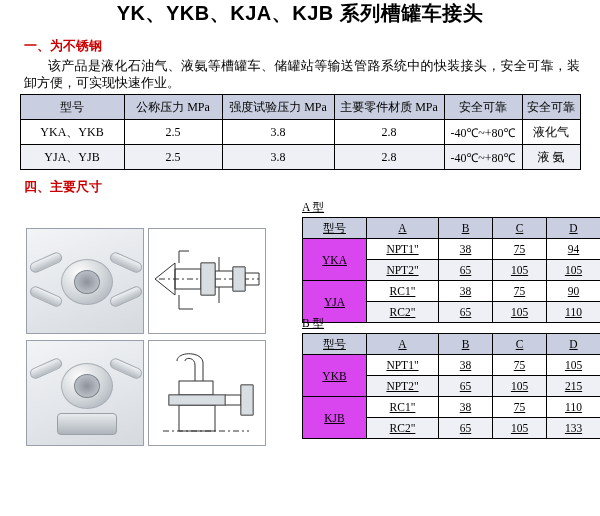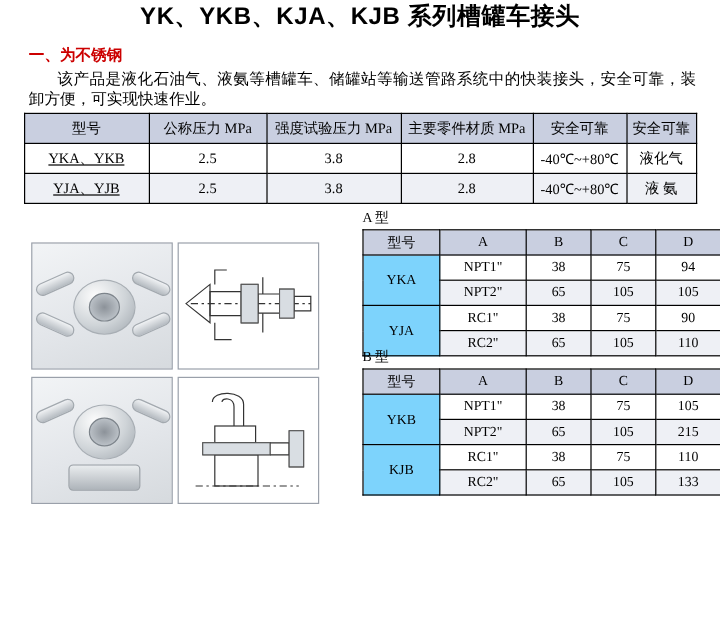--- a/index.html
+++ b/index.html
@@ -49,21 +49,21 @@
   table.perf th, table.perf td {
     border:1px solid #000;
     text-align:center;
     font-size:12px;
     height:25px;
     padding:0 2px;
   }
   table.perf thead th { background:#c9cfe0; font-weight:normal; }
   table.perf tbody tr:nth-child(odd) td { background:#ffffff; }
   table.perf tbody tr:nth-child(even) td { background:#eef0f5; }
-  table.perf td.rowhead { background:#eef0f5;text-decoration:underline; }
+  table.perf td.rowhead { background:#eef0f5; }
   table.perf tbody tr:nth-child(even) td.rowhead { background:#eef0f5; }
 
   
   .dims-wrap { position:relative; margin-top:4px; }
   .photo-col { position:absolute; left:12px; top:28px; width:240px; }
   .photo-row { display:flex; margin-bottom:6px; }
   .photo {
     width:118px; height:106px;
     border:1px solid #9aa0aa;
     background:linear-gradient(160deg,#f2f4f6 0%,#e3e6ea 55%,#d6dade 100%);
@@ -96,38 +96,38 @@
   .cp-arm.r2 { left:82px; top:62px; transform:rotate(-24deg); }
   .cp-flange {
     position:absolute; left:30px; top:74px; width:60px; height:16px;
     background:linear-gradient(180deg,#e9ecee,#aeb4ba);
     border:1px solid #9aa0a6; border-radius:3px;
   }
 
   
   .draw svg { display:block; }
 
-  .type-block { position:absolute; }
+  .type-block { position:absolute;text-decoration:underline; }
   .type-label { font-size:11.5px; margin-bottom:2px; }
   table.dim {
     border-collapse:collapse;
     width:298px;
     table-layout:fixed;
   }
   table.dim th, table.dim td {
     border:1px solid #000;
     text-align:center;
     font-size:11.5px;
     height:21px;
     padding:0 1px;
   }
   table.dim thead th { background:#c9cfe0; font-weight:normal; }
   table.dim td { background:#ffffff; }
   table.dim tr.alt td { background:#eef0f5; }
-  table.dim td.rowhead { background:#7dd3fc; }
+  table.dim td.rowhead { background:#d946ef; }
 </style>
 </head>
 <body>
 
 <div class="page">
 
   <div class="title">YK、YKB、KJA、KJB 系列槽罐车接头</div>
 
   <div class="section-head">一、为不锈钢</div>
   <div class="body-text indent">该产品是液化石油气、液氨等槽罐车、储罐站等输送管路系统中的快装接头，安全可靠，装卸方便，可实现快速作业。</div>
@@ -166,20 +166,21 @@
         <td class="rowhead">YJA、YJB</td>
         <td>2.5</td>
         <td>3.8</td>
         <td>2.8</td>
         <td>-40℃~+80℃</td>
         <td>液  氨</td>
       </tr>
     </tbody>
   </table>
 
+  <div class="section-head" style="margin-top:8px;">四、主要尺寸</div>
 
   <div class="dims-wrap">
 
     <div class="photo-col">
       <div class="photo-row">
         <div class="photo">
           <div class="cp-arm l"></div>
           <div class="cp-arm r"></div>
           <div class="cp-arm l2"></div>
           <div class="cp-arm r2"></div>

